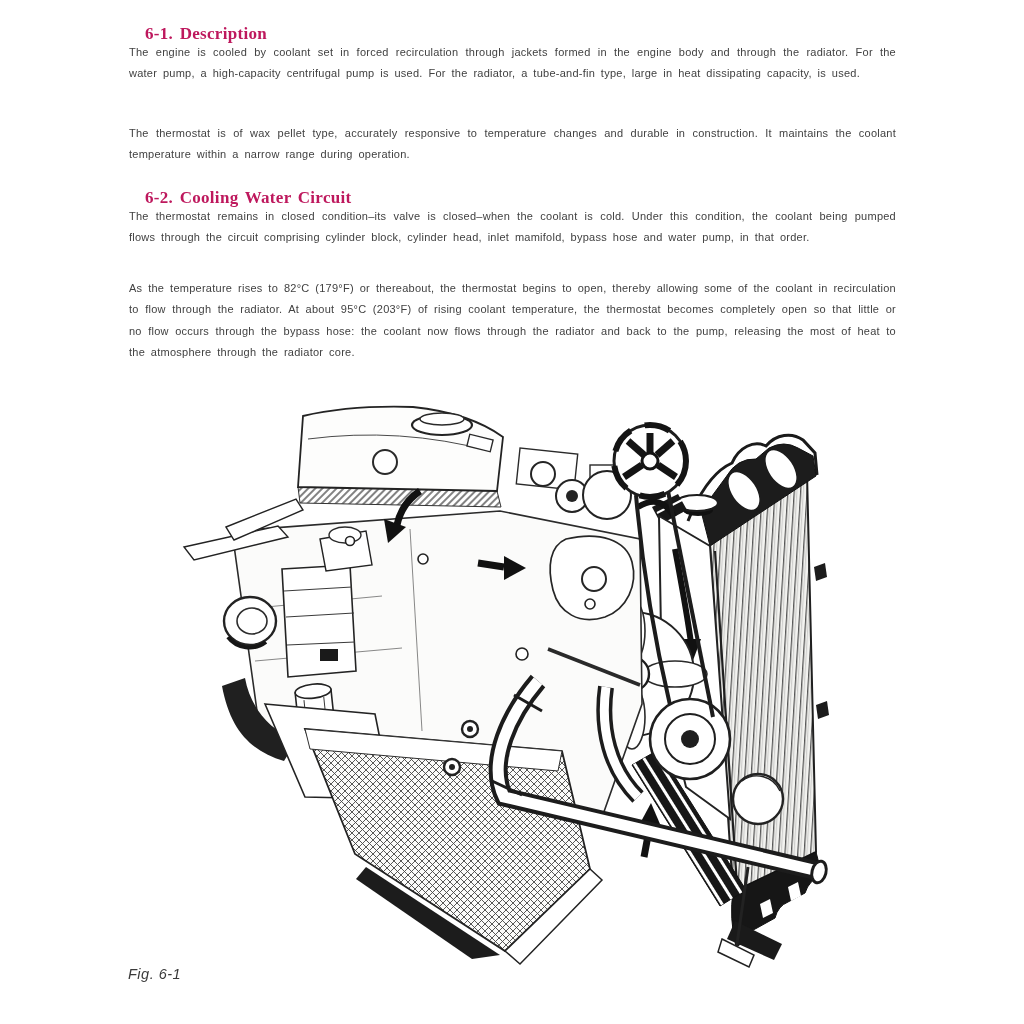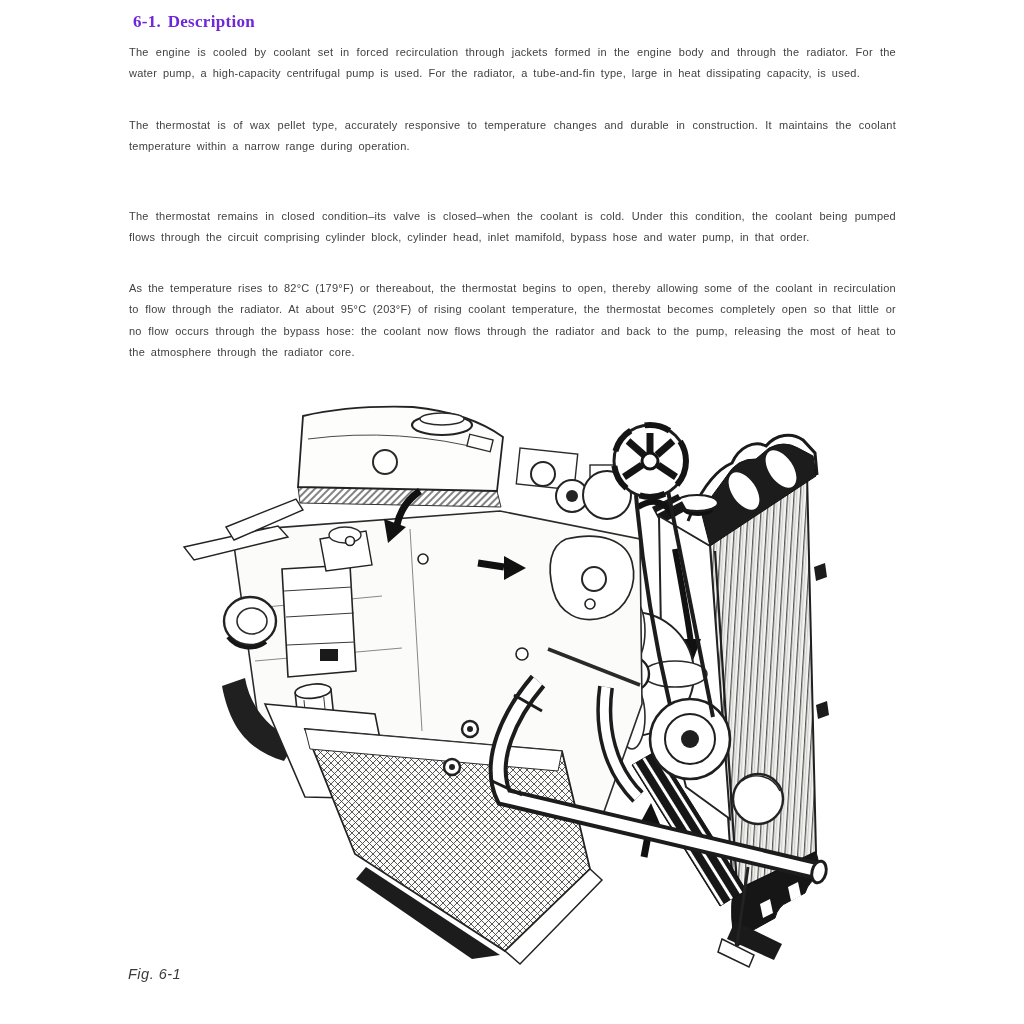--- a/index.html
+++ b/index.html
@@ -1,50 +1,51 @@
 <!DOCTYPE html>
 <html><head>
 <meta charset="utf-8">
 <style>
   html,body{margin:0;padding:0;background:#ffffff;}
   .page{
     position:relative;width:1024px;height:1024px;background:#ffffff;overflow:hidden;
     font-family:"Liberation Sans",sans-serif;color:#3d3d3d;
   }
   .heading{
-    position:absolute;left:129px;width:770px;margin:4px;
+    position:absolute;left:129px;width:770px;margin:16px;
     font-family:"Liberation Serif",serif;font-weight:bold;
-    font-size:17px;color:#6d28d9;letter-spacing:.3px;word-spacing:2px;
+    font-size:17px;color:#be185d;letter-spacing:.3px;word-spacing:2px;
   }
   .h1{top:8px;}
   .h2{top:172px;}
   .body-par{
     position:absolute;left:129px;width:767px;margin:0;
     font-size:11px;line-height:21.3px;text-align:justify;
     color:#414141;letter-spacing:.25px;word-spacing:2.5px;
   }
   .p1{top:42px;}
-  .p2{top:115px;}
+  .p2{top:123px;}
   .p3{top:206px;}
   .p4{top:278px;}
   .figure{position:absolute;left:170px;top:398px;width:680px;height:572px;margin:0;}
   .caption{
     position:absolute;left:128px;top:966px;margin:0;
     font-style:italic;font-size:14.5px;color:#3a3a3a;letter-spacing:.5px;text-align:right;
   }
 </style>
 </head>
 <body>
 
 <div class="page">
 
   <h2 class="heading h1">6-1.  Description</h2>
   <p class="body-par p1">The engine is cooled by coolant set in forced recirculation through jackets formed in the engine body and through the radiator.  For the water pump, a high-capacity centrifugal pump is used.  For the radiator, a tube-and-fin type, large in heat dissipating capacity, is used.</p>
   <p class="body-par p2">The thermostat is of wax pellet type, accurately responsive to temperature changes and durable in construction.  It maintains the coolant temperature within a narrow range during operation.</p>
 
+  <h2 class="heading h2">6-2.  Cooling Water Circuit</h2>
   <p class="body-par p3">The thermostat remains in closed condition–its valve is closed–when the coolant is cold.  Under this condition, the coolant being pumped flows through the circuit comprising cylinder block, cylinder head, inlet mamifold, bypass hose and water pump, in that order.</p>
   <p class="body-par p4">As the temperature rises to 82°C (179°F) or thereabout, the thermostat begins to open, thereby allowing some of the coolant in recirculation to flow through the radiator.  At about 95°C (203°F) of rising coolant temperature, the thermostat becomes completely open so that little or no flow occurs through the bypass hose:  the coolant now flows through the radiator and back to the pump, releasing the most of heat to the atmosphere through the radiator core.</p>
 
   <figure class="figure">
     <svg width="680" height="572" viewBox="0 0 680 570" role="img" xmlns="http://www.w3.org/2000/svg" aria-label="Cutaway perspective illustration of the engine cooling system: engine block with valve cover, carburetor, water pump, bypass and radiator hoses, fan, and a tube-and-fin radiator with flow arrows">
       <defs>
         <pattern id="fins" width="6.4" height="14" patternUnits="userSpaceOnUse" patternTransform="rotate(3.5)">
           <rect width="6.4" height="14" fill="#f3f3f0"></rect>
           <line x1="1.6" y1="0" x2="1.6" y2="14" stroke="#3c3c3c" stroke-width="1.1"></line>
           <line x1="4.3" y1="0" x2="4.3" y2="14" stroke="#9a9a9a" stroke-width="0.5"></line>

